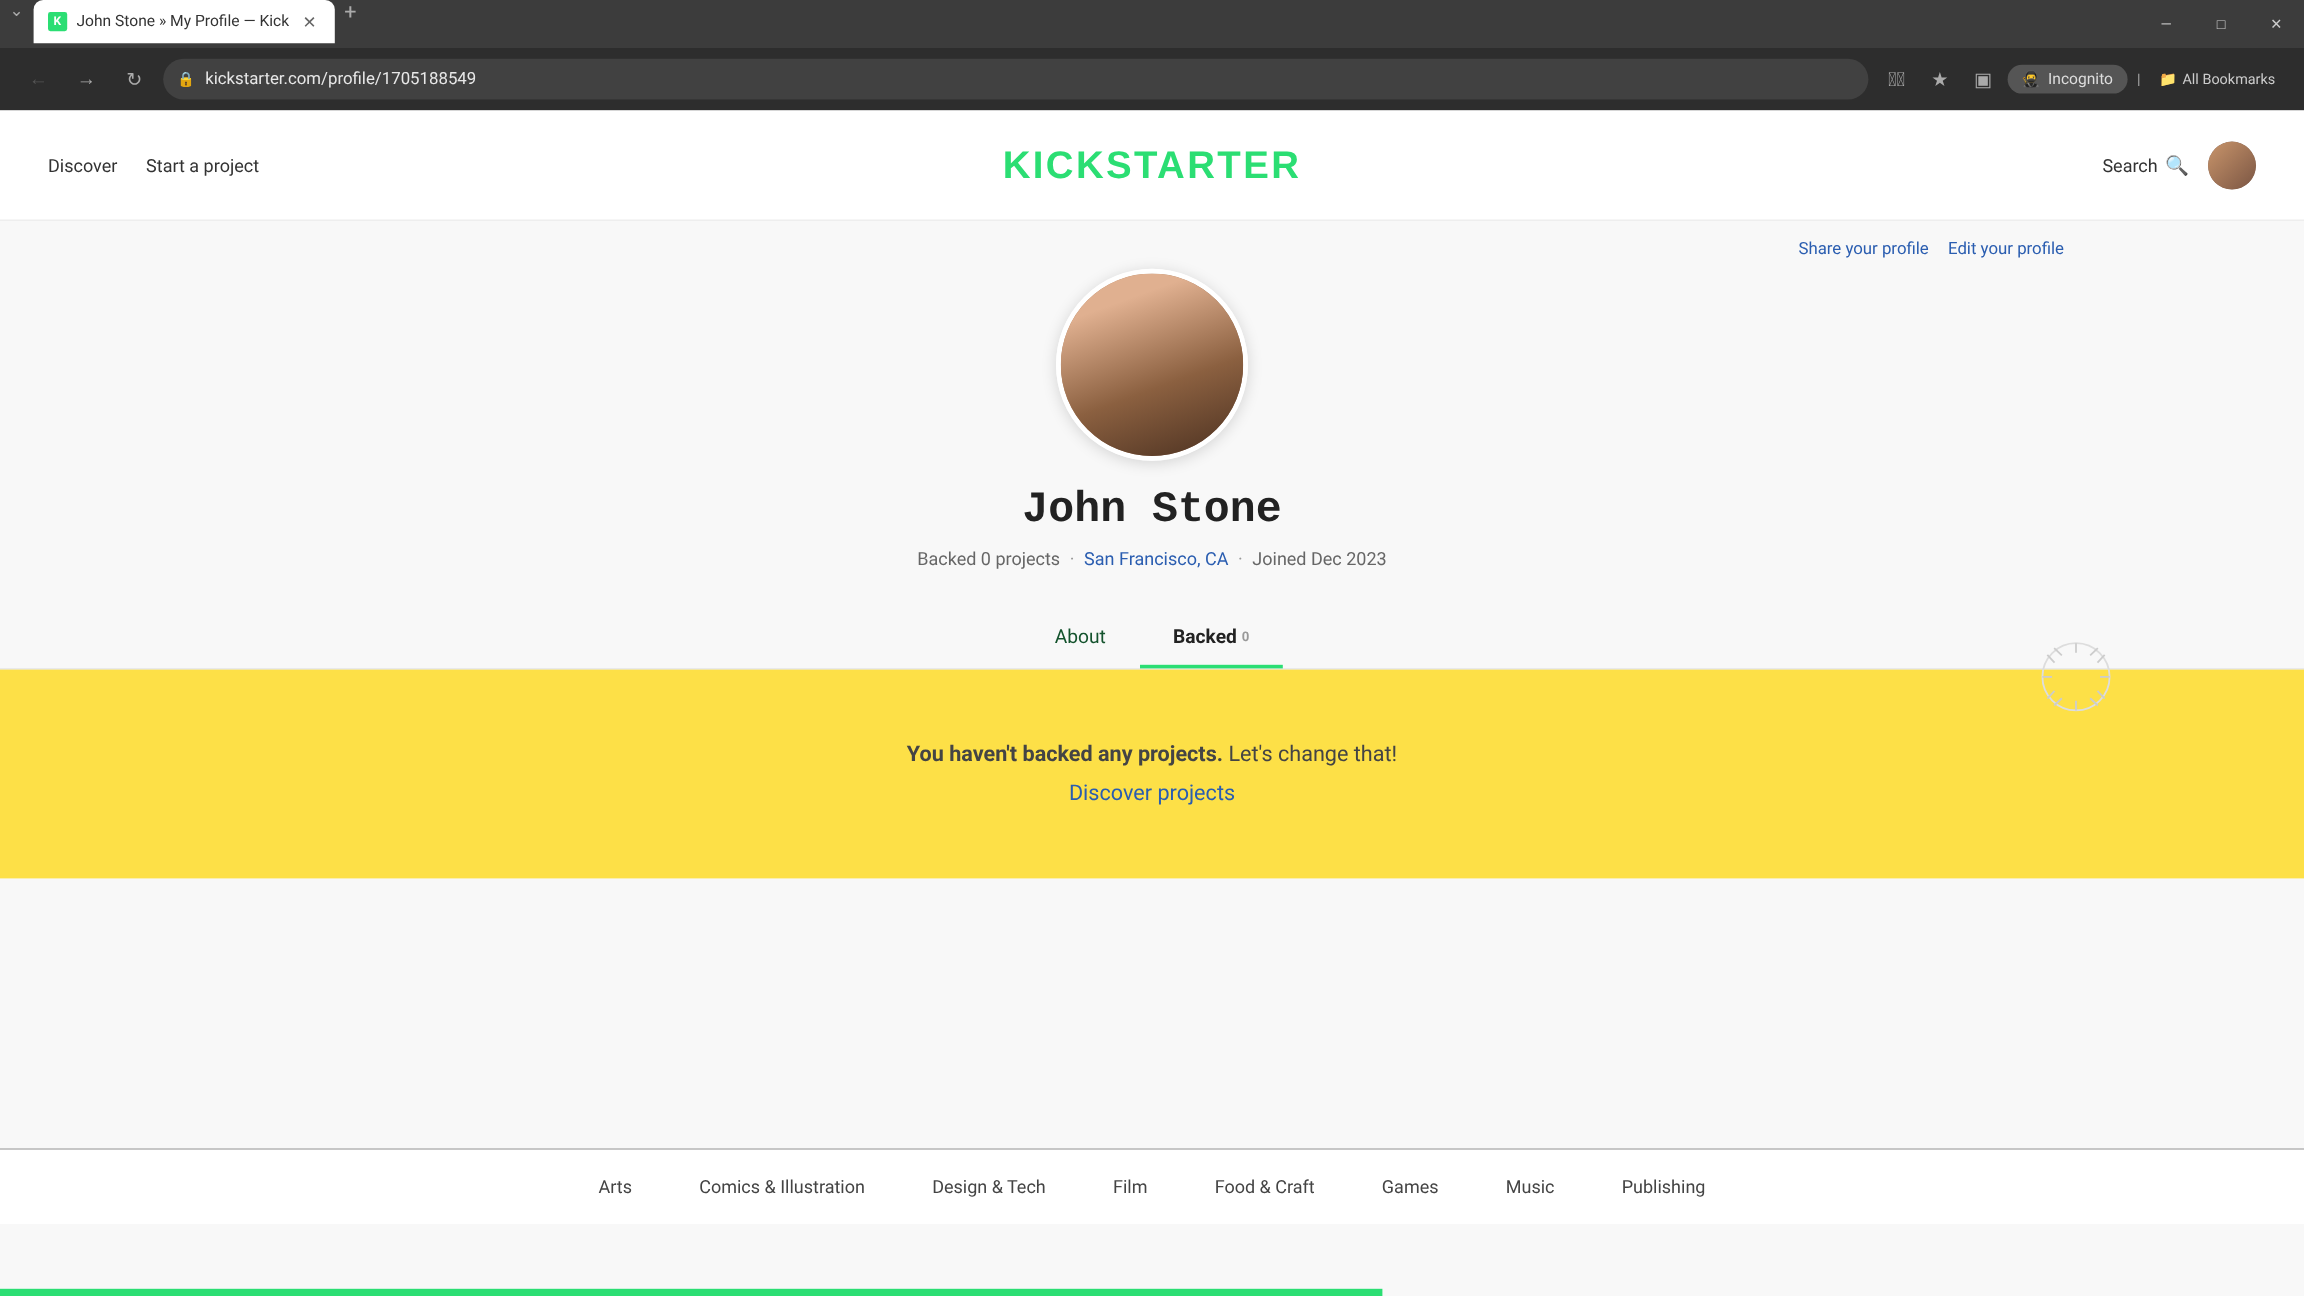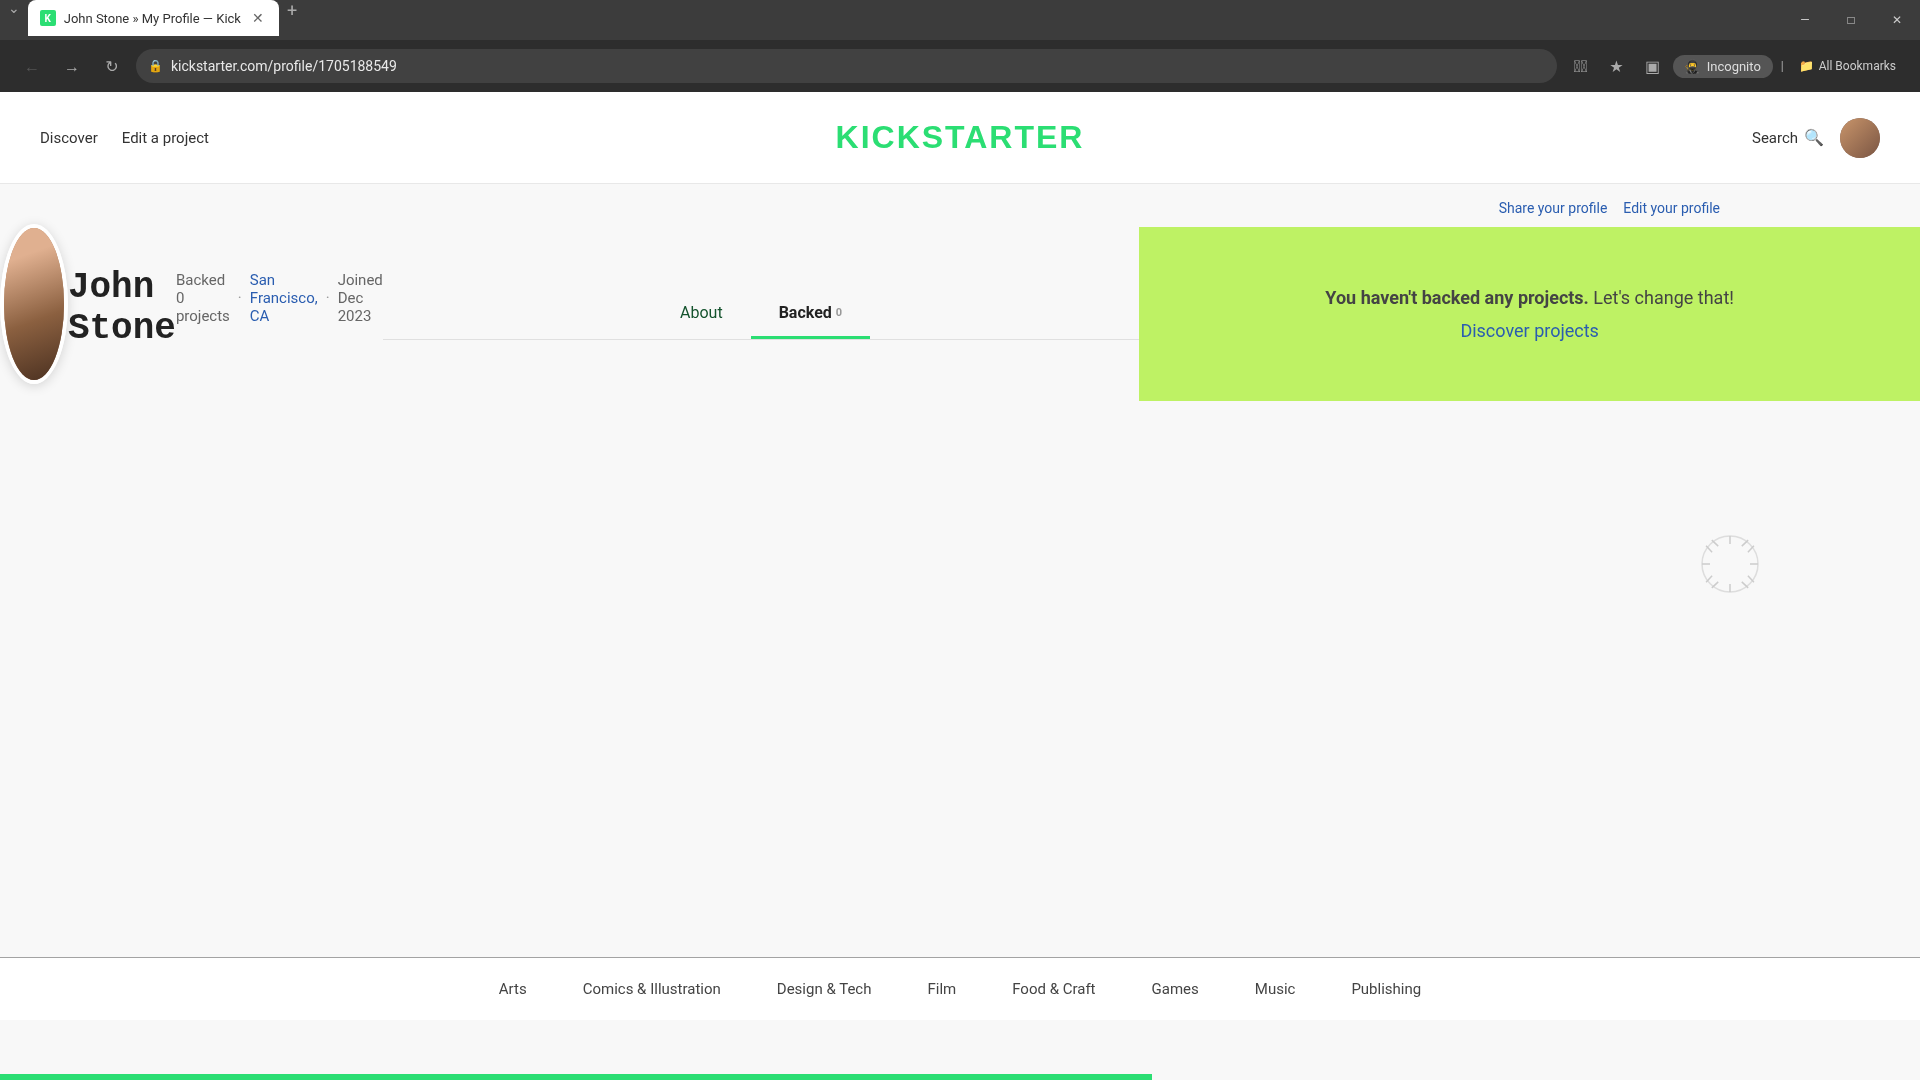--- a/index.html
+++ b/index.html
@@ -35,38 +35,38 @@
     .site-nav-left { display: flex; gap: 24px; align-items: center; }
     .site-nav-link { font-size: 15px; color: #333; text-decoration: none; cursor: pointer; }
     .site-logo { position: absolute; left: 50%; transform: translateX(-50%); }
     .kickstarter-logo { font-size: 32px; font-weight: 900; color: #2bde73; letter-spacing: 2px; font-family: 'Arial Black', sans-serif; }
     .site-nav-right { margin-left: auto; display: flex; align-items: center; gap: 16px; }
     .search-btn { display: flex; align-items: center; gap: 6px; color: #333; font-size: 15px; cursor: pointer; }
     .user-avatar { width: 40px; height: 40px; border-radius: 50%; background: #8B6B5A; overflow: hidden; cursor: pointer; display: flex; align-items: center; justify-content: center; }
     .user-avatar-img { width: 100%; height: 100%; background: linear-gradient(135deg, #c9956b 0%, #7a5543 100%); border-radius: 50%; }
 
     
-    .profile-section { background: #f8f8f8; padding: 40px 0 0 0; display: flex; flex-direction: row; align-items: center; position: relative; }
+    .profile-section { background: #f8f8f8; padding: 40px 0 0 0; display: flex; flex-direction: column; align-items: center; position: relative; }
     .profile-actions { position: absolute; right: 200px; top: 16px; display: flex; gap: 16px; }
     .profile-action-link { color: #2a5db0; font-size: 14px; text-decoration: none; cursor: pointer; }
     .profile-avatar { width: 160px; height: 160px; border-radius: 50%; background: linear-gradient(135deg, #c9956b 0%, #7a5543 100%); overflow: hidden; margin-bottom: 20px; border: 4px solid #fff; box-shadow: 0 2px 12px rgba(0,0,0,0.15); }
     .profile-avatar-inner { width: 100%; height: 100%; background: linear-gradient(160deg, #e0b090 20%, #8B6040 60%, #4a3020 100%); }
     .profile-name { font-size: 36px; font-weight: 700; color: #222; margin-bottom: 12px; font-family: Liberation Mono, monospace; }
     .profile-meta { display: flex; align-items: center; gap: 8px; font-size: 15px; color: #666; margin-bottom: 32px; }
     .profile-meta-link { color: #2a5db0; text-decoration: none; cursor: pointer; }
     .profile-meta-dot { color: #999; }
 
     
     .profile-tabs { display: flex; gap: 0; border-bottom: 1px solid #e0e0e0; width: 100%; justify-content: center; background: #f8f8f8; }
     .profile-tab { padding: 14px 28px; font-size: 16px; color: #14532d; cursor: pointer; border-bottom: 3px solid transparent; display: flex; align-items: center; gap: 4px; }
     .profile-tab.active { color: #222; border-bottom: 3px solid #2bde73; font-weight: 700; }
     .tab-badge { font-size: 11px; color: #999; vertical-align: super; }
 
     
-    .empty-state { padding: 60px 20px; text-align: center; background: #bef264; width: 100%; }
+    .empty-state { padding: 60px 20px; text-align: center; background: #fde047; width: 100%; }
     .empty-state-text { font-size: 18px; color: #444; margin-bottom: 12px; }
     .empty-state-text strong { font-weight: 700; }
     .discover-link { color: #2a5db0; font-size: 18px; text-decoration: none; cursor: pointer; }
 
     
     .spinner-container { position: absolute; right: 160px; top: 350px; }
 
     
     .footer-categories { background: #fff; border-top: 1px solid #a3a3a3; padding: 0; display: flex; align-items: center; justify-content: center; gap: 0; position: absolute; bottom: 60px; width: 100%; }
     .footer-cat-link { padding: 22px 28px; font-size: 15px; color: #444; text-decoration: none; cursor: pointer; }
@@ -118,21 +118,21 @@
       </div>
     </div>
   </div>
 </div>
 
 <div class="page" style="position:relative; height: calc(1080px - 92px); overflow: hidden;">
 
   <div class="site-header">
     <nav class="site-nav-left">
       <a class="site-nav-link">Discover</a>
-      <a class="site-nav-link">Edit a project</a>
+      <a class="site-nav-link">Start a project</a>
     </nav>
     <div class="site-logo">
       <span class="kickstarter-logo">KICKSTARTER</span>
     </div>
     <div class="site-nav-right">
       <div class="search-btn">
         <span>Search</span>
         <span style="font-size:16px;">🔍</span>
       </div>
       <div class="user-avatar">

